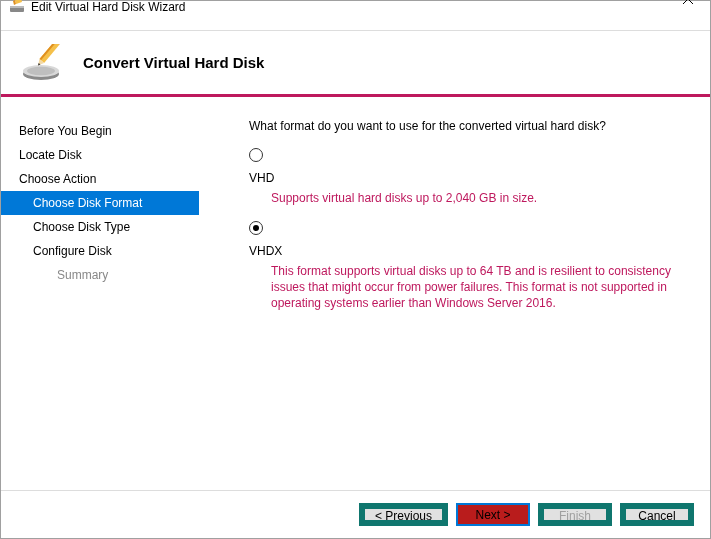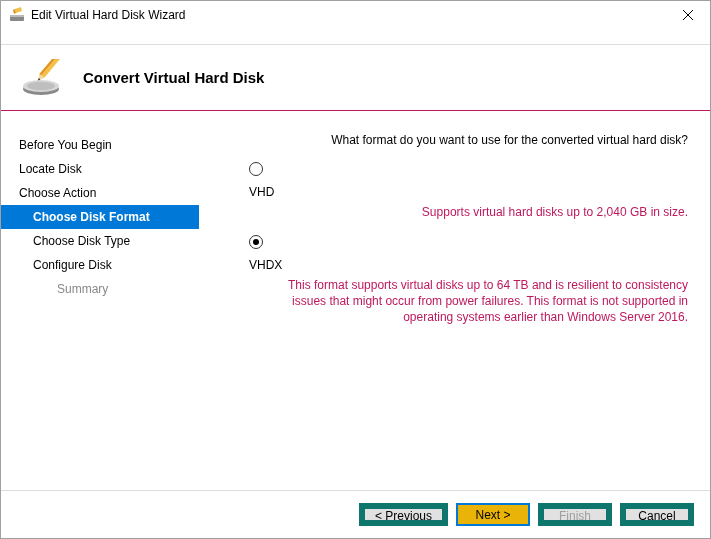--- a/index.html
+++ b/index.html
@@ -13,23 +13,23 @@
   .window {
     width: 711px;
     height: 539px;
     background: #fff;
     border: 1px solid #a0a0a0;
     display: flex;
     flex-direction: column;
     position: relative;
   }
   .titlebar {
-    height: 44px;
-    display: flex;
-    align-items: center;
+    height: 30px;
+    display: flex;
+    align-items: flex-end;
     padding: 0 0 16px 8px;
     border-bottom: 1px solid #ddd;
   }
   .titlebar .title-icon {
     width: 16px; height: 16px;
     margin-right: 6px;
     display: flex; align-items: center; justify-content: center;
   }
   .titlebar .title-text {
     flex: 1;
@@ -40,21 +40,21 @@
     display: flex; align-items: center; justify-content: center;
     cursor: pointer;
   }
   .titlebar .close-btn svg { width: 10px; height: 10px; }
 
   .header-area {
     height: 66px;
     display: flex;
     align-items: center;
     padding: 0 20px;
-    border-bottom: 1px solid #be185d;
+    border-bottom: 3px solid #be185d;
     gap: 18px;
   }
   .header-icon {
     width: 44px; height: 38px;
     position: relative;
   }
   .header-title {
     font-size: 15px;
     font-weight: 700;
     color: #000;
@@ -76,31 +76,29 @@
     line-height: 18px;
     cursor: pointer;
     color: #000;
   }
   .nav-item.sub {
     padding-left: 32px;
   }
   .nav-item.selected {
     background: #0078d7;
     color: #fff;
-    font-weight: bold;
   }
   .nav-item.dim {
     color: #888;
     margin-left: 38px;
   }
 
   .content-pane {
     flex: 1;
     padding: 22px 22px 0 18px;
-    text-align: right;
   }
   .question {
     margin-bottom: 14px;
   }
   .opt-row {
     display: flex;
     align-items: flex-start;
     gap: 8px;
     margin-bottom: 4px;
     flex-direction: column;
@@ -140,21 +138,21 @@
     height: 23px;
     border: 6px solid #0f766e;
     background: #e1e1e1;
     font-family: inherit;
     font-size: 12px;
     cursor: pointer;
     padding: 0 10px;
   }
   .btn.default {
     border: 2px solid #0078d7;
-    background: #eab308;
+    background: #b91c1c;
   }
   .btn:disabled {
     color: #a0a0a0;
     cursor: default;
   }
 </style>
 </head>
 <body>
 
 <div class="window">

